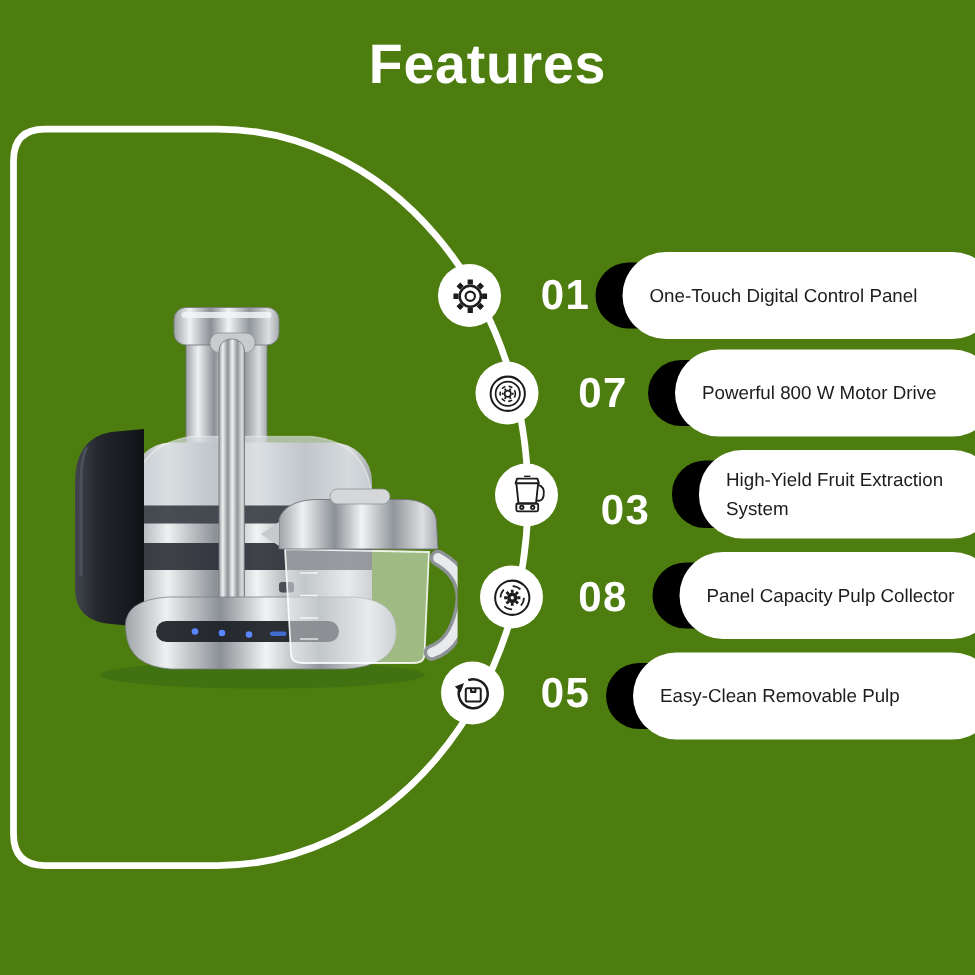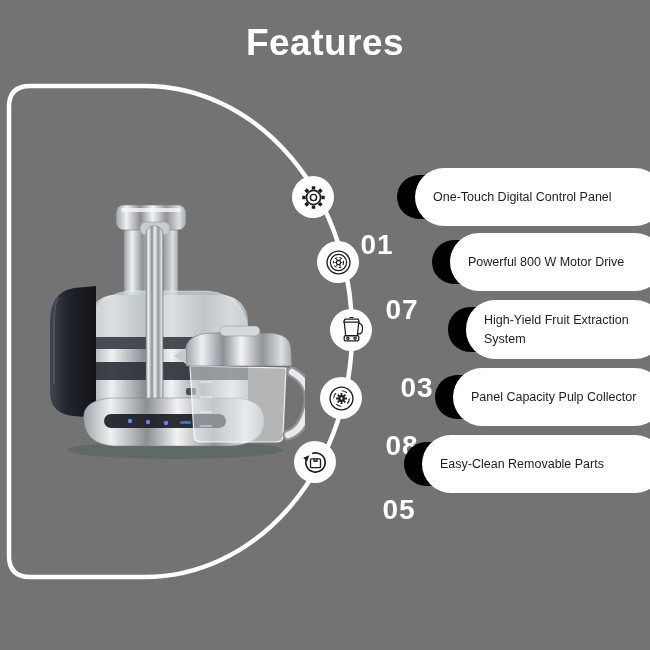--- a/index.html
+++ b/index.html
@@ -1,40 +1,40 @@
 <!DOCTYPE html>
 <html><head>
 <meta charset="utf-8">
 <style>
   html,body{margin:0;padding:0;background:#21a55c;}
-  .stage{position:relative;width:650px;height:650px;background:#737373;overflow:hidden;
+  .stage{position:relative;width:650px;height:650px;background:#4d7c0f;overflow:hidden;
          font-family:"Liberation Sans",sans-serif;}
   .title{position:absolute;top:22px;left:0;width:650px;text-align:center;color:#ffffff;
          font-size:37px;font-weight:800;letter-spacing:.5px;}
   .outline-svg,.product-svg{position:absolute;pointer-events:none;}
   .outline-svg{left:0;top:0;}
   .product-svg{left:40px;top:196px;}
   .shadow-pill{position:absolute;right:-14px;height:44px;border-radius:22px;background:#000000;}
   .pill{position:absolute;right:-14px;height:58px;border-radius:29px;background:#ffffff;
         display:flex;align-items:center;padding-left:18px;box-sizing:border-box;}
   .pill-text{font-size:12.5px;line-height:1.45;color:#1d1d1d;font-weight:400;max-width:215px;}
   .num{position:absolute;transform:translate(-50%,-50%);color:#ffffff;font-size:28px;
-       font-weight:800;letter-spacing:1px;margin-top:48px;}
+       font-weight:800;letter-spacing:1px;}
   .icon-circle{position:absolute;width:42px;height:42px;border-radius:50%;background:#ffffff;
        display:flex;align-items:center;justify-content:center;}
   
   .icon-circle.r1{left:292px;top:176px}.num.r1{left:377px;top:197px}
   .pill.r1{left:415px;top:168px}.shadow-pill.r1{left:397px;top:175px}
   .icon-circle.r2{left:317px;top:241px}.num.r2{left:402px;top:262px}
   .pill.r2{left:450px;top:233px}.shadow-pill.r2{left:432px;top:240px}
   .icon-circle.r3{left:330px;top:309px}.num.r3{left:417px;top:340px}
   .pill.r3{left:466px;top:300px;height:59px}.shadow-pill.r3{left:448px;top:307px;height:45px}
   .icon-circle.r4{left:320px;top:377px}.num.r4{left:402px;top:398px}
   .pill.r4{left:453px;top:368px}.shadow-pill.r4{left:435px;top:375px}
-  .icon-circle.r5{left:294px;top:441px}.num.r5{left:399px;top:462px}
+  .icon-circle.r5{left:294px;top:441px}.num.r5{left:377px;top:462px}
   .pill.r5{left:422px;top:435px}.shadow-pill.r5{left:404px;top:442px}
 </style>
 </head>
 <body>
 
 <div class="stage">
 
   <svg class="outline-svg" width="650" height="650" viewBox="0 0 650 650">
     <path d="M 30 86 L 145 86 A 207 245.5 0 0 1 145 577 L 30 577 Q 9 577 9 556 L 9 107 Q 9 86 30 86" fill="none" stroke="#ffffff" stroke-width="4.5" stroke-linejoin="round" stroke-linecap="round"></path>
   </svg>
@@ -168,21 +168,21 @@
           <path d="M2.26 2.26 L3.68 3.68 M-2.26 2.26 L-3.68 3.68 M2.26 -2.26 L3.68 -3.68 M-2.26 -2.26 L-3.68 -3.68"></path>
         </g>
       </g>
       <circle r="3.3" fill="#1c1c1c"></circle>
         <circle r="1.1" fill="#ffffff"></circle>
     </svg>
   </div>
 
   <div class="shadow-pill r5"></div>
   <div class="pill r5">
-    <span class="pill-text">Easy-Clean Removable Parts</span>
+    <span class="pill-text">Easy-Clean Removable Pulp</span>
   </div>
   <div class="num r5">05</div>
   <div class="icon-circle r5">
     <svg width="27" height="27" viewBox="-13 -13 26 26">
       <g stroke="#1c1c1c" fill="none" stroke-width="1.3" stroke-linejoin="round">
         <path d="M-3.18 -8.74 A 9.3 9.3 0 1 1 -8.43 -3.93" stroke-width="1.6"></path>
         <rect x="-4.8" y="-3.5" width="9.6" height="8.5" rx="1"></rect>
         <path d="M-1.4 -3.5 L-1.4 -1.2 L1.4 -1.2 L1.4 -3.5"></path>
       </g>
       <polygon points="-11.8,-4.6 -5.9,-6.9 -8.1,-0.9" fill="#1c1c1c"></polygon>

